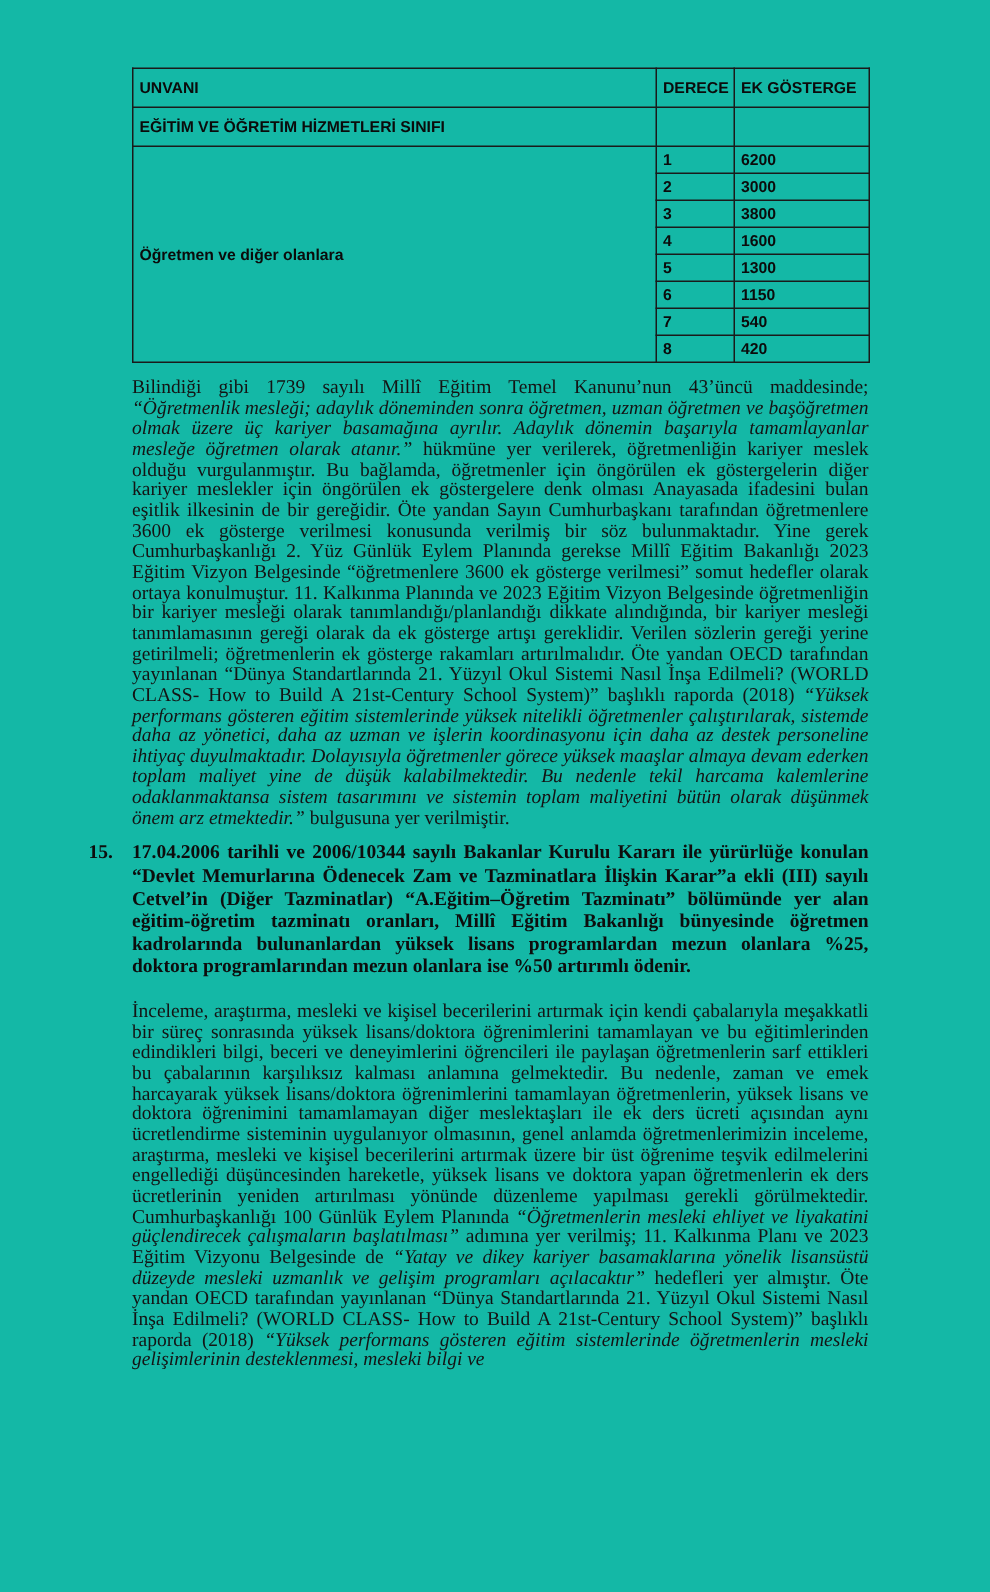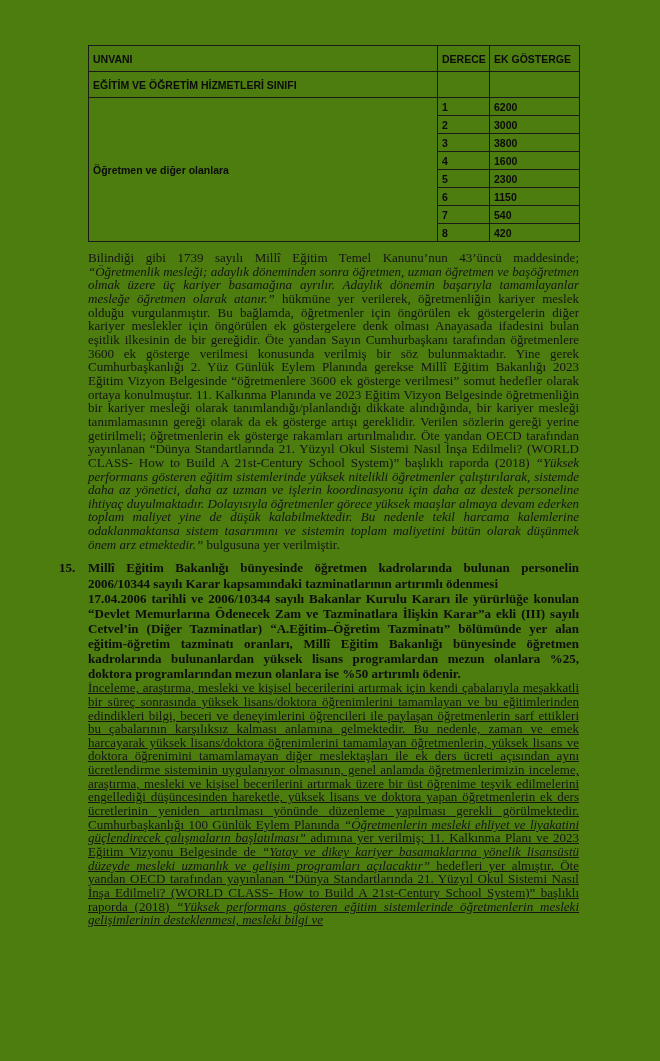--- a/index.html
+++ b/index.html
@@ -1,19 +1,19 @@
 <!DOCTYPE html>
 <html lang="tr"><head>
 <meta charset="utf-8">
 <style>
   html,body{margin:0;padding:0;background:#e8e8e8;}
   .page{
     position:relative;
     width:660px;height:1061px;
-    background:#4d7c0f;
+    background:#14b8a6;
     color:#111;
     font-family:"Liberation Serif", serif;
     overflow:hidden;
     box-sizing:border-box;
     padding-left:18px;
   }
   
   .tbl-wrap{position:absolute;left:88px;top:45px;width:491px;}
   table.ek{
     border-collapse:collapse;
@@ -55,21 +55,21 @@
     font-weight:bold;
     line-height:15.1px;
     color:#0d0d0d;
   }
   .item15 .num{
     position:absolute;
     left:-44px;top:0;
     font-weight:bold;
     margin-left:15px;
   }
-  .para2{margin-top:0;text-decoration:underline;}
+  .para2{margin-top:16px;}
 </style>
 </head>
 <body>
 
 <div class="page">
 
   <div class="tbl-wrap">
     <table class="ek">
       <colgroup>
           <col class="c-unvani">
@@ -99,21 +99,21 @@
         <tr class="data">
           <td>3</td>
           <td>3800</td>
         </tr>
         <tr class="data">
           <td>4</td>
           <td>1600</td>
         </tr>
         <tr class="data">
           <td>5</td>
-          <td>2300</td>
+          <td>1300</td>
         </tr>
         <tr class="data">
           <td>6</td>
           <td>1150</td>
         </tr>
         <tr class="data">
           <td>7</td>
           <td>540</td>
         </tr>
         <tr class="data">
@@ -123,20 +123,19 @@
       </tbody>
     </table>
   </div>
 
   <div class="content">
 
     <p class="para"><span>Bilindiği gibi 1739 sayılı Millî Eğitim Temel Kanunu’nun 43’üncü maddesinde; </span><span class="it">“Öğretmenlik mesleği; adaylık döneminden sonra öğretmen, uzman öğretmen ve başöğretmen olmak üzere üç kariyer basamağına ayrılır. Adaylık dönemin başarıyla tamamlayanlar mesleğe öğretmen olarak atanır.”</span><span> hükmüne yer verilerek, öğretmenliğin kariyer meslek olduğu vurgulanmıştır. Bu bağlamda, öğretmenler için öngörülen ek göstergelerin diğer kariyer meslekler için öngörülen ek göstergelere denk olması Anayasada ifadesini bulan eşitlik ilkesinin de bir gereğidir. Öte yandan Sayın Cumhurbaşkanı tarafından öğretmenlere 3600 ek gösterge verilmesi konusunda verilmiş bir söz bulunmaktadır. Yine gerek Cumhurbaşkanlığı 2. Yüz Günlük Eylem Planında gerekse Millî Eğitim Bakanlığı 2023 Eğitim Vizyon Belgesinde “öğretmenlere 3600 ek gösterge verilmesi” somut hedefler olarak ortaya konulmuştur. 11. Kalkınma Planında ve 2023 Eğitim Vizyon Belgesinde öğretmenliğin bir kariyer mesleği olarak tanımlandığı/planlandığı dikkate alındığında, bir kariyer mesleği tanımlamasının gereği olarak da ek gösterge artışı gereklidir. Verilen sözlerin gereği yerine getirilmeli; öğretmenlerin ek gösterge rakamları artırılmalıdır. Öte yandan OECD tarafından yayınlanan “Dünya Standartlarında 21. Yüzyıl Okul Sistemi Nasıl İnşa Edilmeli? (WORLD CLASS- How to Build A 21st-Century School System)” başlıklı raporda (2018) </span><span class="it">“Yüksek performans gösteren eğitim sistemlerinde yüksek nitelikli öğretmenler çalıştırılarak, sistemde daha az yönetici, daha az uzman ve işlerin koordinasyonu için daha az destek personeline ihtiyaç duyulmaktadır. Dolayısıyla öğretmenler görece yüksek maaşlar almaya devam ederken toplam maliyet yine de düşük kalabilmektedir. Bu nedenle tekil harcama kalemlerine odaklanmaktansa sistem tasarımını ve sistemin toplam maliyetini bütün olarak düşünmek önem arz etmektedir.”</span><span> bulgusuna yer verilmiştir.</span></p>
 
     <div class="item15">
       <span class="num">15.</span>
-      <div>Millî Eğitim Bakanlığı bünyesinde öğretmen kadrolarında bulunan personelin 2006/10344 sayılı Karar kapsamındaki tazminatlarının artırımlı ödenmesi</div>
       <div>17.04.2006 tarihli ve 2006/10344 sayılı Bakanlar Kurulu Kararı ile yürürlüğe konulan “Devlet Memurlarına Ödenecek Zam ve Tazminatlara İlişkin Karar”a ekli (III) sayılı Cetvel’in (Diğer Tazminatlar) “A.Eğitim–Öğretim Tazminatı” bölümünde yer alan eğitim-öğretim tazminatı oranları, Millî Eğitim Bakanlığı bünyesinde öğretmen kadrolarında bulunanlardan yüksek lisans programlardan mezun olanlara %25, doktora programlarından mezun olanlara ise %50 artırımlı ödenir.</div>
     </div>
 
     <p class="para para2"><span>İnceleme, araştırma, mesleki ve kişisel becerilerini artırmak için kendi çabalarıyla meşakkatli bir süreç sonrasında yüksek lisans/doktora öğrenimlerini tamamlayan ve bu eğitimlerinden edindikleri bilgi, beceri ve deneyimlerini öğrencileri ile paylaşan öğretmenlerin sarf ettikleri bu çabalarının karşılıksız kalması anlamına gelmektedir. Bu nedenle, zaman ve emek harcayarak yüksek lisans/doktora öğrenimlerini tamamlayan öğretmenlerin, yüksek lisans ve doktora öğrenimini tamamlamayan diğer meslektaşları ile ek ders ücreti açısından aynı ücretlendirme sisteminin uygulanıyor olmasının, genel anlamda öğretmenlerimizin inceleme, araştırma, mesleki ve kişisel becerilerini artırmak üzere bir üst öğrenime teşvik edilmelerini engellediği düşüncesinden hareketle, yüksek lisans ve doktora yapan öğretmenlerin ek ders ücretlerinin yeniden artırılması yönünde düzenleme yapılması gerekli görülmektedir. Cumhurbaşkanlığı 100 Günlük Eylem Planında </span><span class="it">“Öğretmenlerin mesleki ehliyet ve liyakatini güçlendirecek çalışmaların başlatılması”</span><span> adımına yer verilmiş; 11. Kalkınma Planı ve 2023 Eğitim Vizyonu Belgesinde de </span><span class="it">“Yatay ve dikey kariyer basamaklarına yönelik lisansüstü düzeyde mesleki uzmanlık ve gelişim programları açılacaktır”</span><span> hedefleri yer almıştır. Öte yandan OECD tarafından yayınlanan “Dünya Standartlarında 21. Yüzyıl Okul Sistemi Nasıl İnşa Edilmeli? (WORLD CLASS- How to Build A 21st-Century School System)” başlıklı raporda (2018) </span><span class="it">“Yüksek performans gösteren eğitim sistemlerinde öğretmenlerin mesleki gelişimlerinin desteklenmesi, mesleki bilgi ve</span></p>
 
   </div>
 </div>
 
 </body></html>

